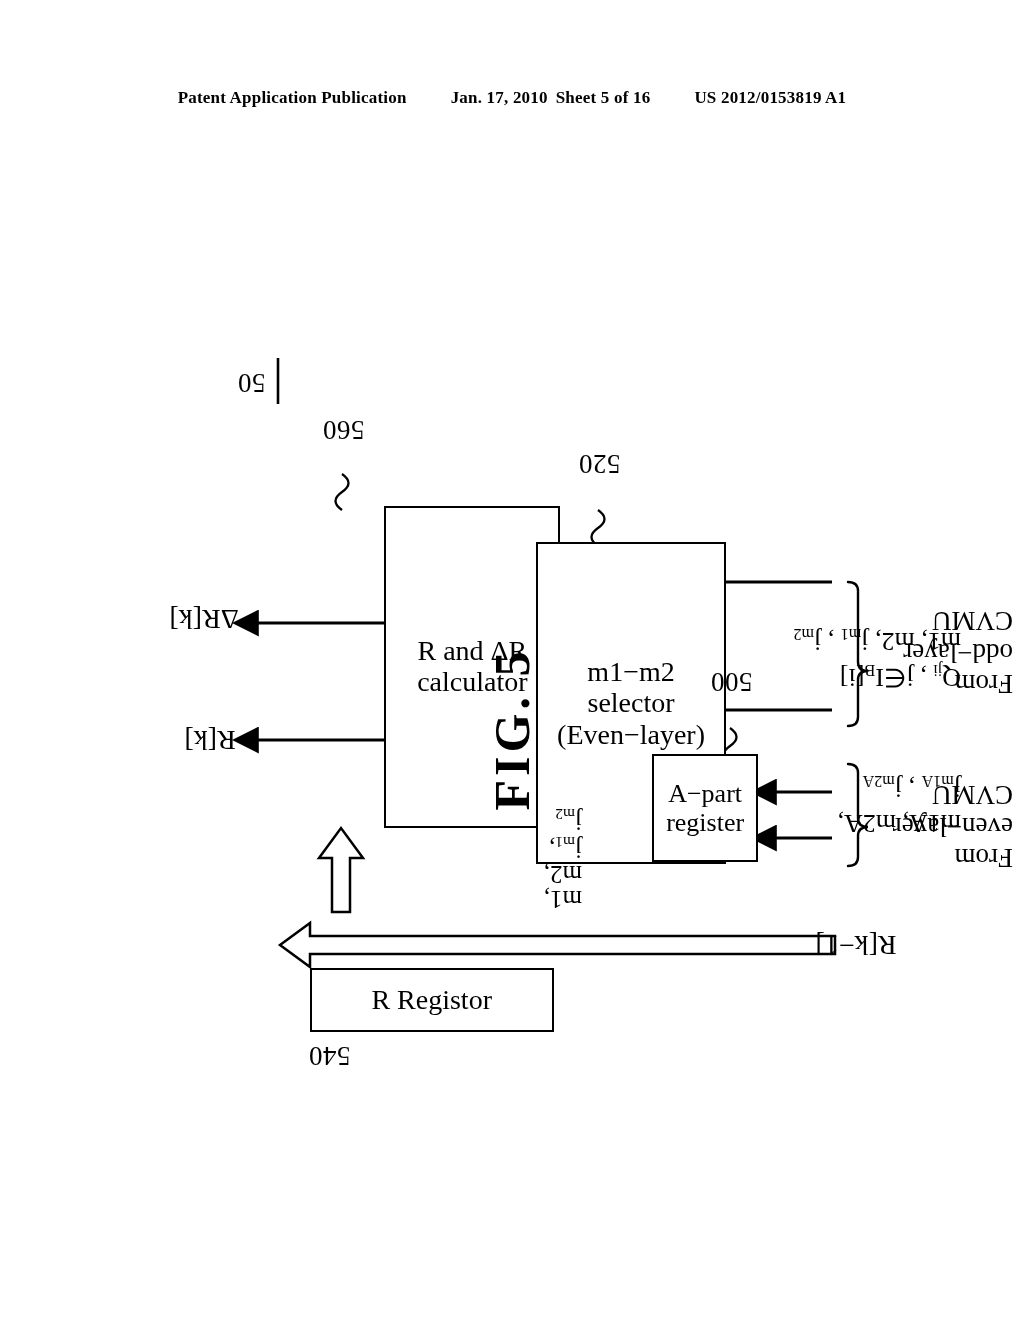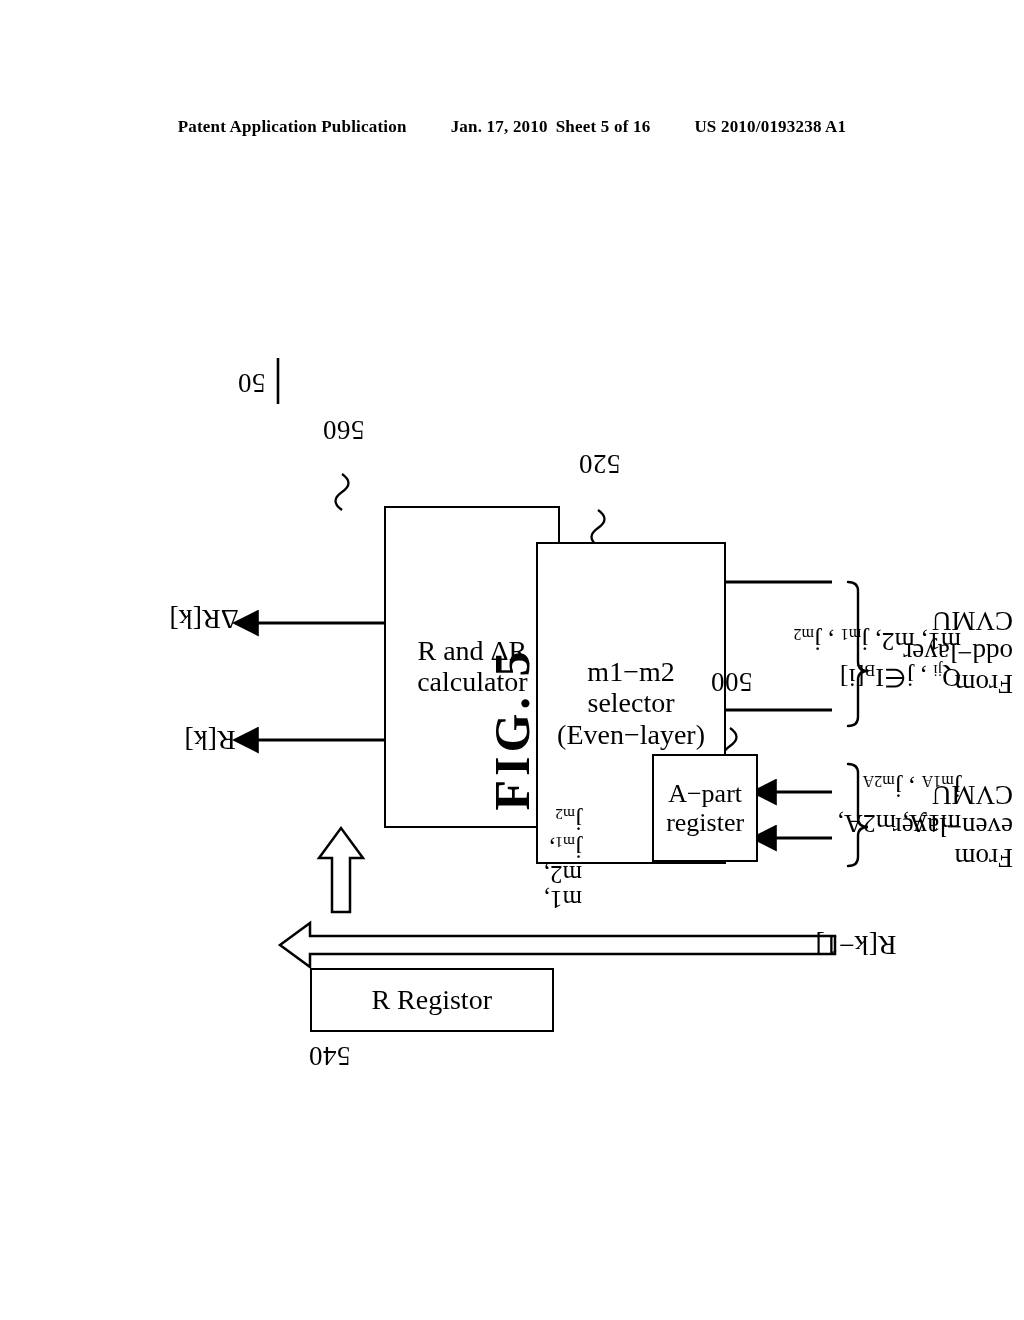--- a/index.html
+++ b/index.html
@@ -2,21 +2,21 @@
 <html><head>
 <meta charset="utf-8">
 <style>
   html,body{margin:0;padding:0;background:#fff;}
   body{width:1024px;height:1320px;position:relative;font-family:"Liberation Serif",serif;color:#000;overflow:hidden;}
 
   
   .hdr{position:absolute;top:88px;left:0;width:1024px;text-align:center;
        font-family:"Liberation Serif",serif;font-weight:bold;font-size:17px;letter-spacing:.2px;}
   .hdr span{display:inline-block;vertical-align:baseline;}
-  .hdr .h1{margin-right:44px;margin-top:29px;}
+  .hdr .h1{margin-right:44px;}
   .hdr .h2{margin-right:8px;}
   .hdr .h3{margin-right:44px;}
 
   
   
   #stage{position:absolute;left:512px;top:660px;width:1100px;height:760px;
          margin-left:-550px;margin-top:-380px;
          transform:rotate(-90deg);transform-origin:50% 50%;}
 
   .box{position:absolute;border:2.5px solid #000;background:#fff;
@@ -31,21 +31,21 @@
             width:280px;text-align:center;
             font-family:"Liberation Serif",serif;font-size:50px;font-weight:bold;
             letter-spacing:4px;transform:rotate(-90deg);transform-origin:50% 50%;}
 
   sub{font-size:.62em;vertical-align:-.28em;}
 </style>
 </head>
 <body>
 
 <div class="hdr">
-  <span class="h1">Patent Application Publication</span><span class="h2">Jan. 17, 2010</span><span class="h3">Sheet 5 of 16</span><span>US 2010/0193238 A1</span>
+  <span class="h1">Patent Application Publication</span><span class="h2">Jan. 17, 2010</span><span class="h3">Sheet 5 of 16</span><span>US 2012/0153819 A1</span>
 </div>
 
 <div id="stage">
 
   <svg class="ov" viewBox="0 0 1100 760">
     <defs>
       <marker id="solidArrow" markerWidth="9" markerHeight="9" refX="7.6" refY="4.5" orient="auto">
         <path d="M0,0 L9,4.5 L0,9 z" fill="#000"></path>
       </marker>
     </defs>

